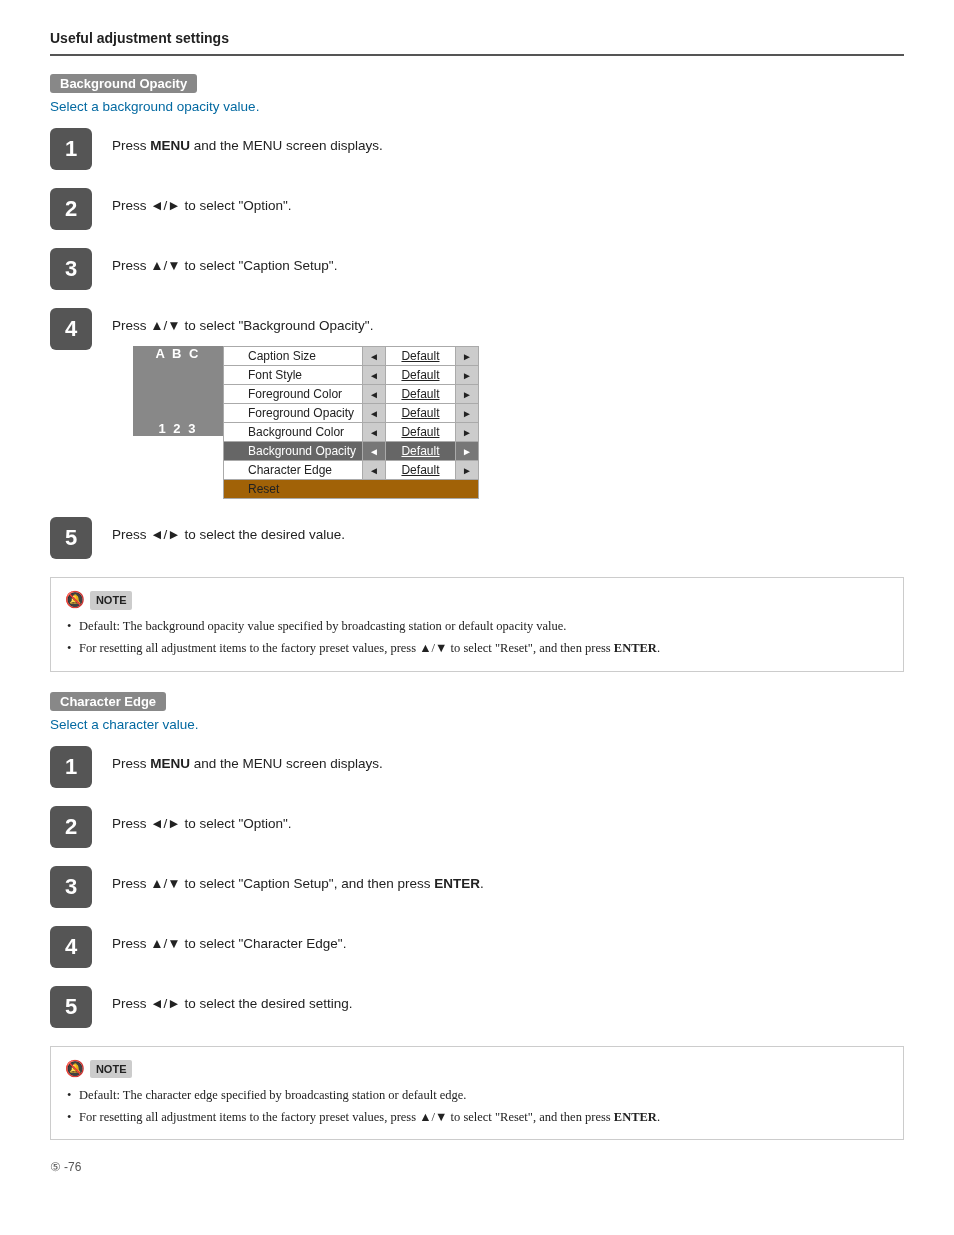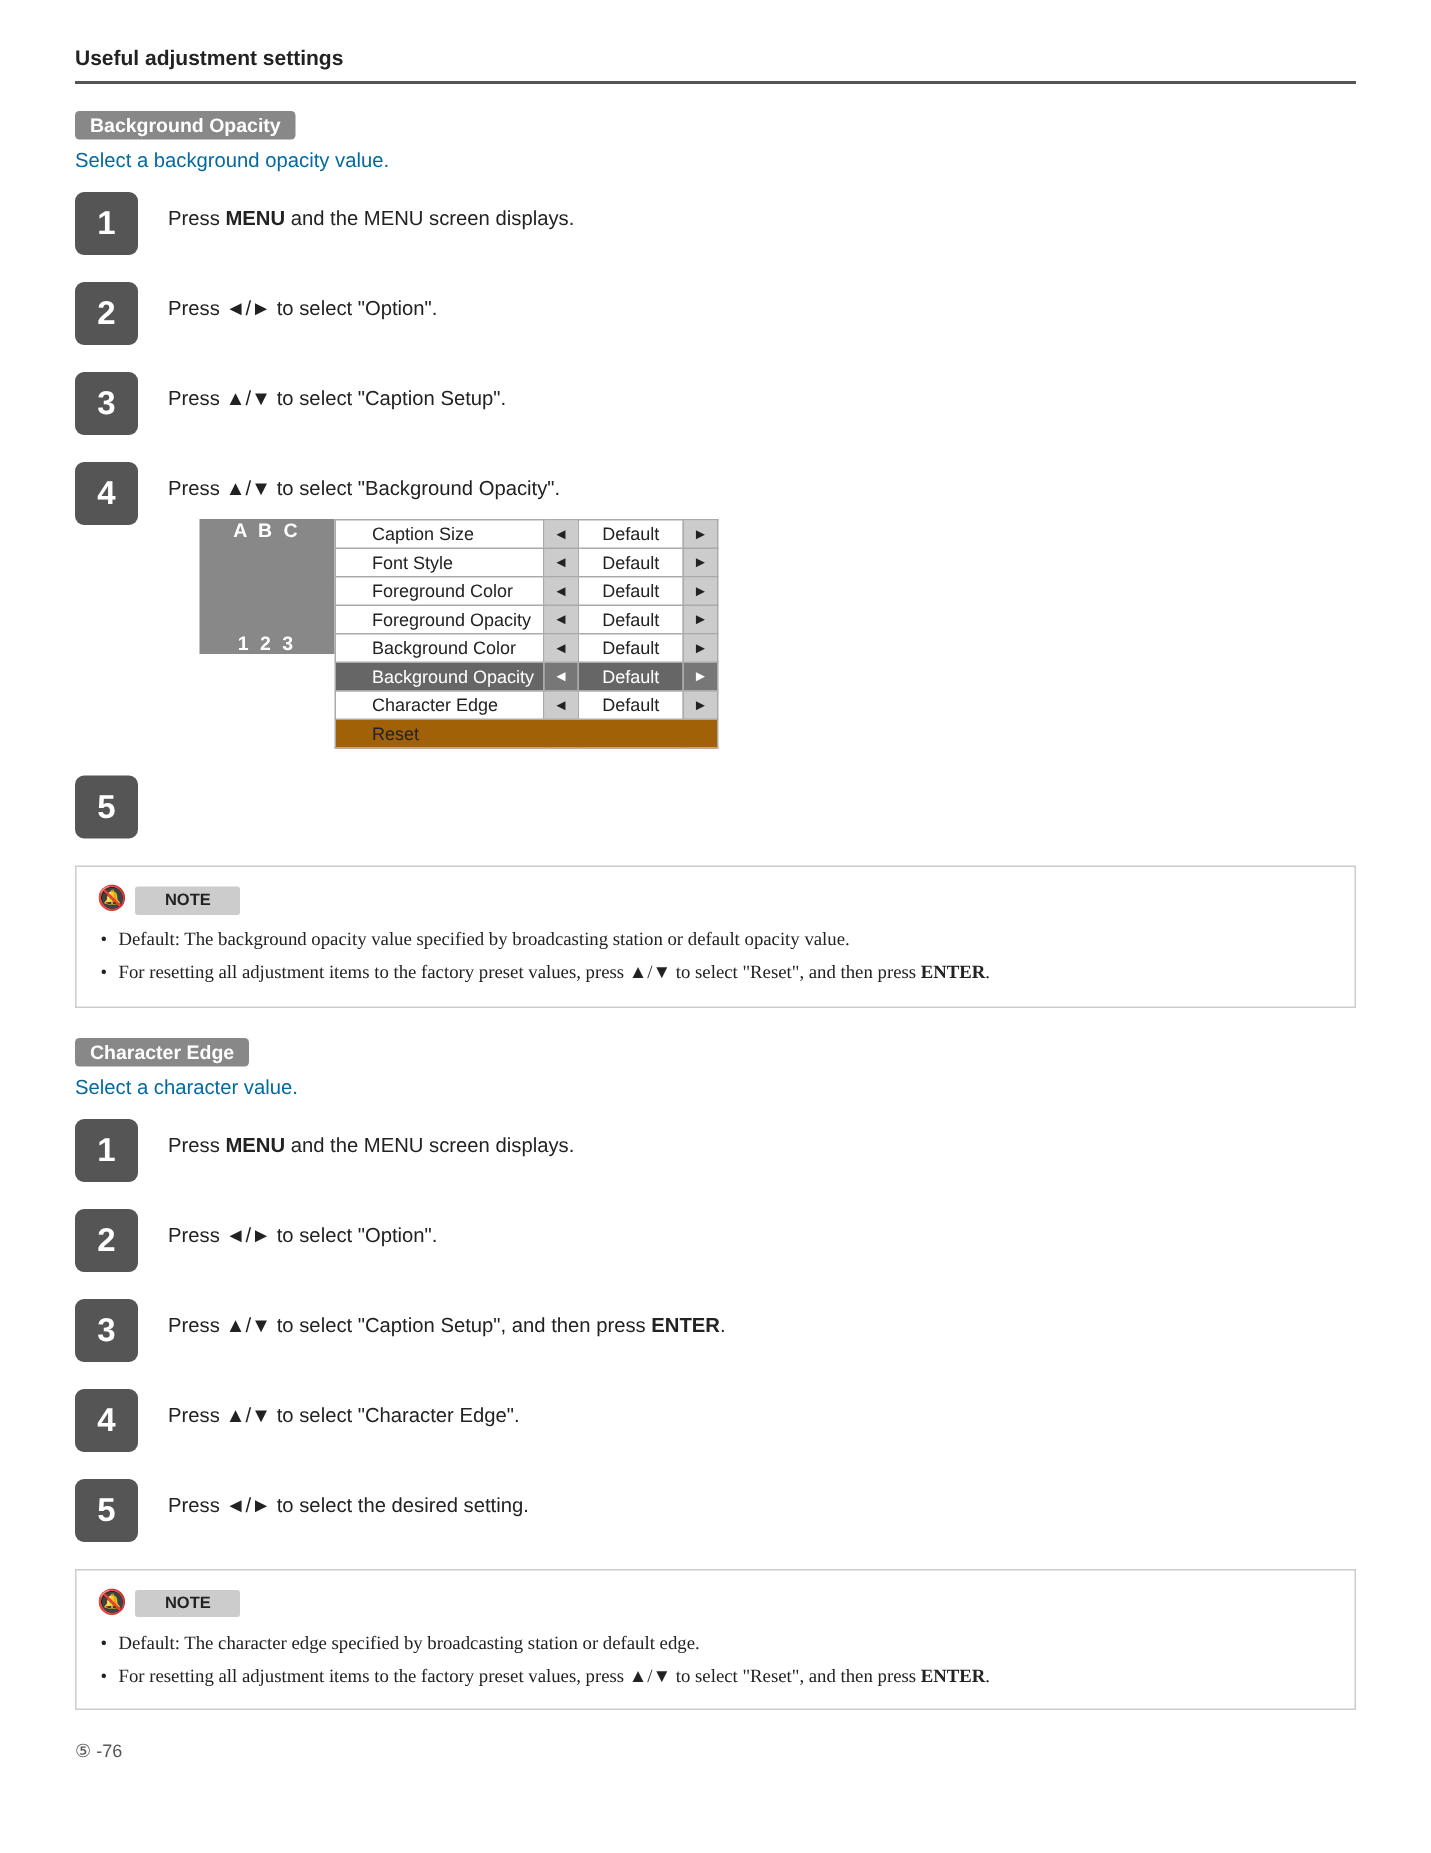--- a/index.html
+++ b/index.html
@@ -125,20 +125,21 @@
       background: #ccc;
       width: 14px;
       text-align: center;
       font-size: 10px;
     }
 
     .menu-table tr td.menu-value {
       background: #fff;
       min-width: 70px;
       text-align: center;
+      text-decoration: underline;
     }
 
     .menu-table tr.highlighted td.menu-value {
       background: #666;
       color: #fff;
     }
 
     .menu-table tr td.menu-arrow-right {
       background: #ccc;
       width: 14px;
@@ -167,21 +168,21 @@
 
     .note-icon {
       font-size: 16px;
       margin-right: 5px;
     }
 
     .note-label {
       font-size: 11px;
       font-weight: bold;
       background: #ccc;
-      padding: 1px 20px;
+      padding: 1px 6px;
       border-radius: 2px;
     }
 
     .note-block ul {
       list-style: none;
       padding-left: 0;
     }
 
     .note-block ul li {
       padding-left: 14px;
@@ -294,20 +295,21 @@
           </tr>
         </tbody>
           </table>
       </div>
     </div>
   </div>
 
   
   <div class="step-row">
     <div class="step-number">5</div>
+    <div class="step-text">Press ◄/► to select the desired value.</div>
   </div>
 
   
   <div class="note-block">
     <div class="note-header">
       <span class="note-icon">🔕</span>
       <span class="note-label">NOTE</span>
     </div>
     <ul>
       <li>Default: The background opacity value specified by broadcasting station or default opacity value.</li>

